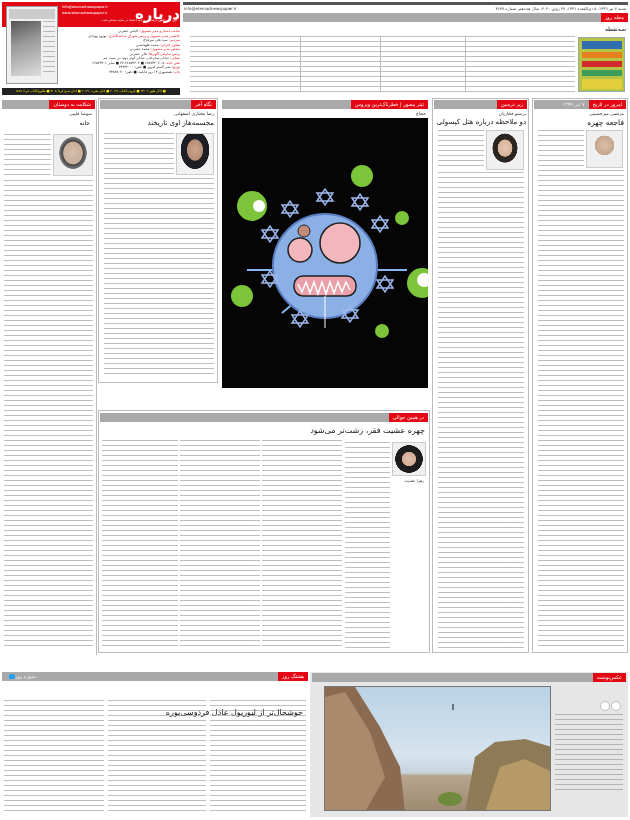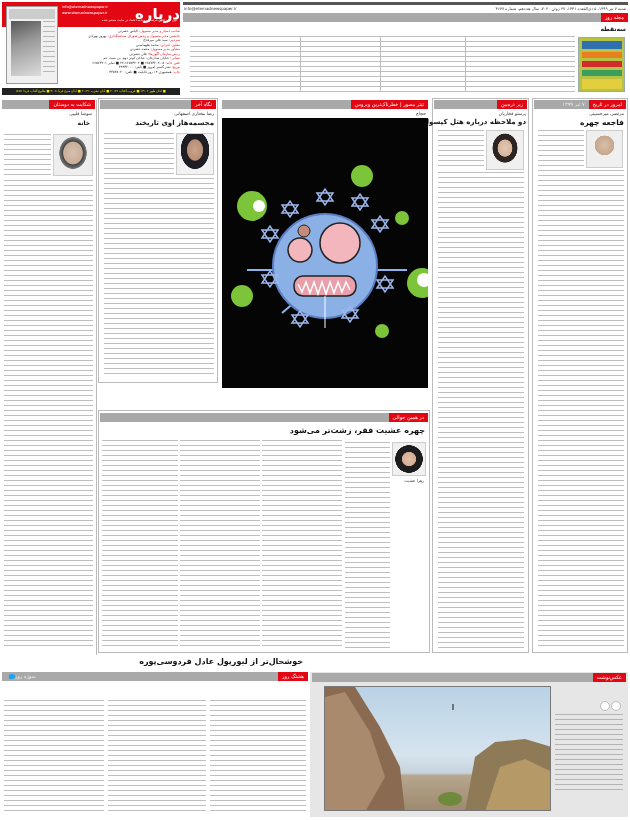--- a/index.html
+++ b/index.html
@@ -2,21 +2,21 @@
 <html><head>
 <meta charset="utf-8">
 <style>
 *{box-sizing:border-box;margin:0;padding:0}
 body{width:630px;height:820px;background:#fff;font-family:"DejaVu Sans",sans-serif;position:relative;overflow:hidden;color:#222}
 .abs{position:absolute}
 .lines{background:repeating-linear-gradient(to bottom,#8a8a8a 0,#8a8a8a 1px,transparent 1px,transparent 5px);opacity:.55}
 .bar{position:absolute;height:9px;background:#a9a9a9;display:flex;flex-direction:row-reverse}
 .bar .tag{background:#e30613;color:#fff;font-size:5px;line-height:9px;padding:0 4px;direction:rtl;white-space:nowrap}
 .bar .sub{color:#eee;font-size:5px;line-height:9px;padding:0 4px;direction:rtl}
-.h{position:absolute;font-weight:bold;direction:rtl;text-align:right;color:#111;white-space:nowrap}
+.h{position:absolute;font-weight:normal;direction:rtl;text-align:right;color:#111;white-space:nowrap}
 .by{position:absolute;font-size:4.5px;direction:rtl;text-align:right;color:#333;white-space:nowrap}
 .photo{position:absolute;border:1px solid #ccc;background:#ddd;overflow:hidden}
 .vline{position:absolute;width:1px;background:#bbb}
 .box{position:absolute;border:1px solid #bbb}
 </style>
 </head>
 <body>
 
 <div class="abs" style="left:2px;top:2px;width:178px;height:25px;background:#e30613;"></div>
 <div class="abs" style="left:6px;top:6px;width:52px;height:78px;background:#f0f0f0;border:1px solid #999;">
@@ -156,21 +156,21 @@
 <div class="abs lines" style="left:262px;top:440px;width:80px;height:210px;"></div>
 <div class="abs lines" style="left:180px;top:440px;width:80px;height:210px;"></div>
 <div class="abs lines" style="left:102px;top:440px;width:76px;height:210px;"></div>
 
 <div class="bar" style="left:2px;top:672px;width:306px;justify-content:space-between;">
   <span class="tag">هشتگ روز</span>
   <span class="sub" style="display:flex;align-items:center;">سوژه روز
     <span style="display:inline-block;width:6px;height:5px;background:#1da1f2;border-radius:2px 3px 3px 1px;margin-left:3px;"></span>
   </span>
 </div>
-<div class="h" style="right:327px;top:657px;font-size:8px;margin-left:36px;">خوشحال‌تر از لیورپول عادل فردوسی‌پوره</div>
+<div class="h" style="right:327px;top:708px;font-size:8px;margin-left:36px;">خوشحال‌تر از لیورپول عادل فردوسی‌پوره</div>
 <div class="abs lines" style="left:210px;top:700px;width:96px;height:115px;"></div>
 <div class="abs lines" style="left:108px;top:700px;width:98px;height:115px;"></div>
 <div class="abs lines" style="left:4px;top:700px;width:100px;height:115px;"></div>
 
 <div class="abs" style="left:310px;top:672px;width:318px;height:145px;background:#e6e6e6;"></div>
 <div class="bar" style="left:312px;top:673px;width:314px;">
   <span class="tag">عکس‌نوشت</span>
 </div>
 <div class="abs" style="left:324px;top:686px;width:227px;height:125px;border:1px solid #777;overflow:hidden;background:linear-gradient(to bottom,#b9d2e6 0,#d6e4ee 55%,#c7d3dc 70%,#b7a58e 72%,#9e8a70 100%);">
   <svg width="227" height="125" viewBox="0 0 227 125">

